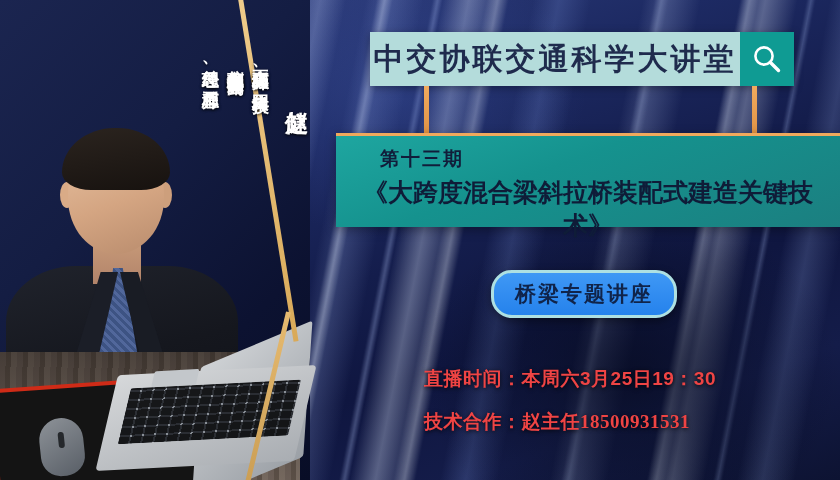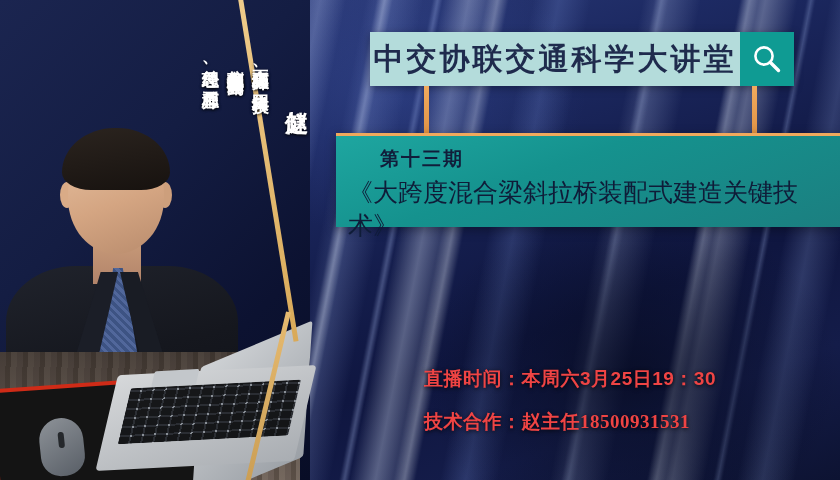--- a/index.html
+++ b/index.html
@@ -98,22 +98,22 @@
   
   .hanger{position:absolute;width:5px;background:linear-gradient(180deg,#f2ab5e,#e09345);}
   .h1{left:424px;top:86px;height:48px;}
   .h2{left:752px;top:86px;height:48px;}
 
   
   .band{position:absolute;left:336px;top:133px;width:504px;height:91px;
     background:linear-gradient(160deg,#1ea6a0 0%,#15928e 40%,#1b7f80 100%);
     border-top:3px solid #f0a95c;box-shadow:0 3px 10px rgba(0,0,0,.35);}
   .band-ep{position:absolute;left:44px;top:10px;color:#111d3a;font-size:19px;font-weight:bold;letter-spacing:2px;}
-  .band-title{position:absolute;left:12px;top:40px;width:480px;color:#0f1c38;
-    font-size:25px;font-weight:normal;letter-spacing:0px;}
+  .band-title{position:absolute;left:12px;top:40px;width:480px;text-align:center;color:#0f1c38;
+    font-size:25px;font-weight:bold;letter-spacing:0px;}
 
   
   .pill{position:absolute;left:491px;top:270px;width:180px;height:42px;border-radius:21px;
     background:linear-gradient(180deg,#3f98f5,#2582ec);border:3px solid #aee0e2;
     display:flex;align-items:center;justify-content:center;
     color:#10244a;font-size:21px;font-weight:bold;letter-spacing:2px;
     box-shadow:0 3px 9px rgba(0,0,0,.4);}
 
   
   .info{position:absolute;color:#ef4444;font-size:19px;font-weight:bold;letter-spacing:.5px;
@@ -179,17 +179,18 @@
   </div>
 
   <div class="hanger h1"></div>
   <div class="hanger h2"></div>
 
   <div class="band">
     <div class="band-ep">第十三期</div>
     <div class="band-title">《大跨度混合梁斜拉桥装配式建造关键技术》</div>
   </div>
 
+  <div class="pill">桥梁专题讲座</div>
 
   <div class="info info1">直播时间：本周六3月25日19：30</div>
   <div class="info info2">技术合作：赵主任18500931531</div>
 
 </div>
 
 </body></html>

